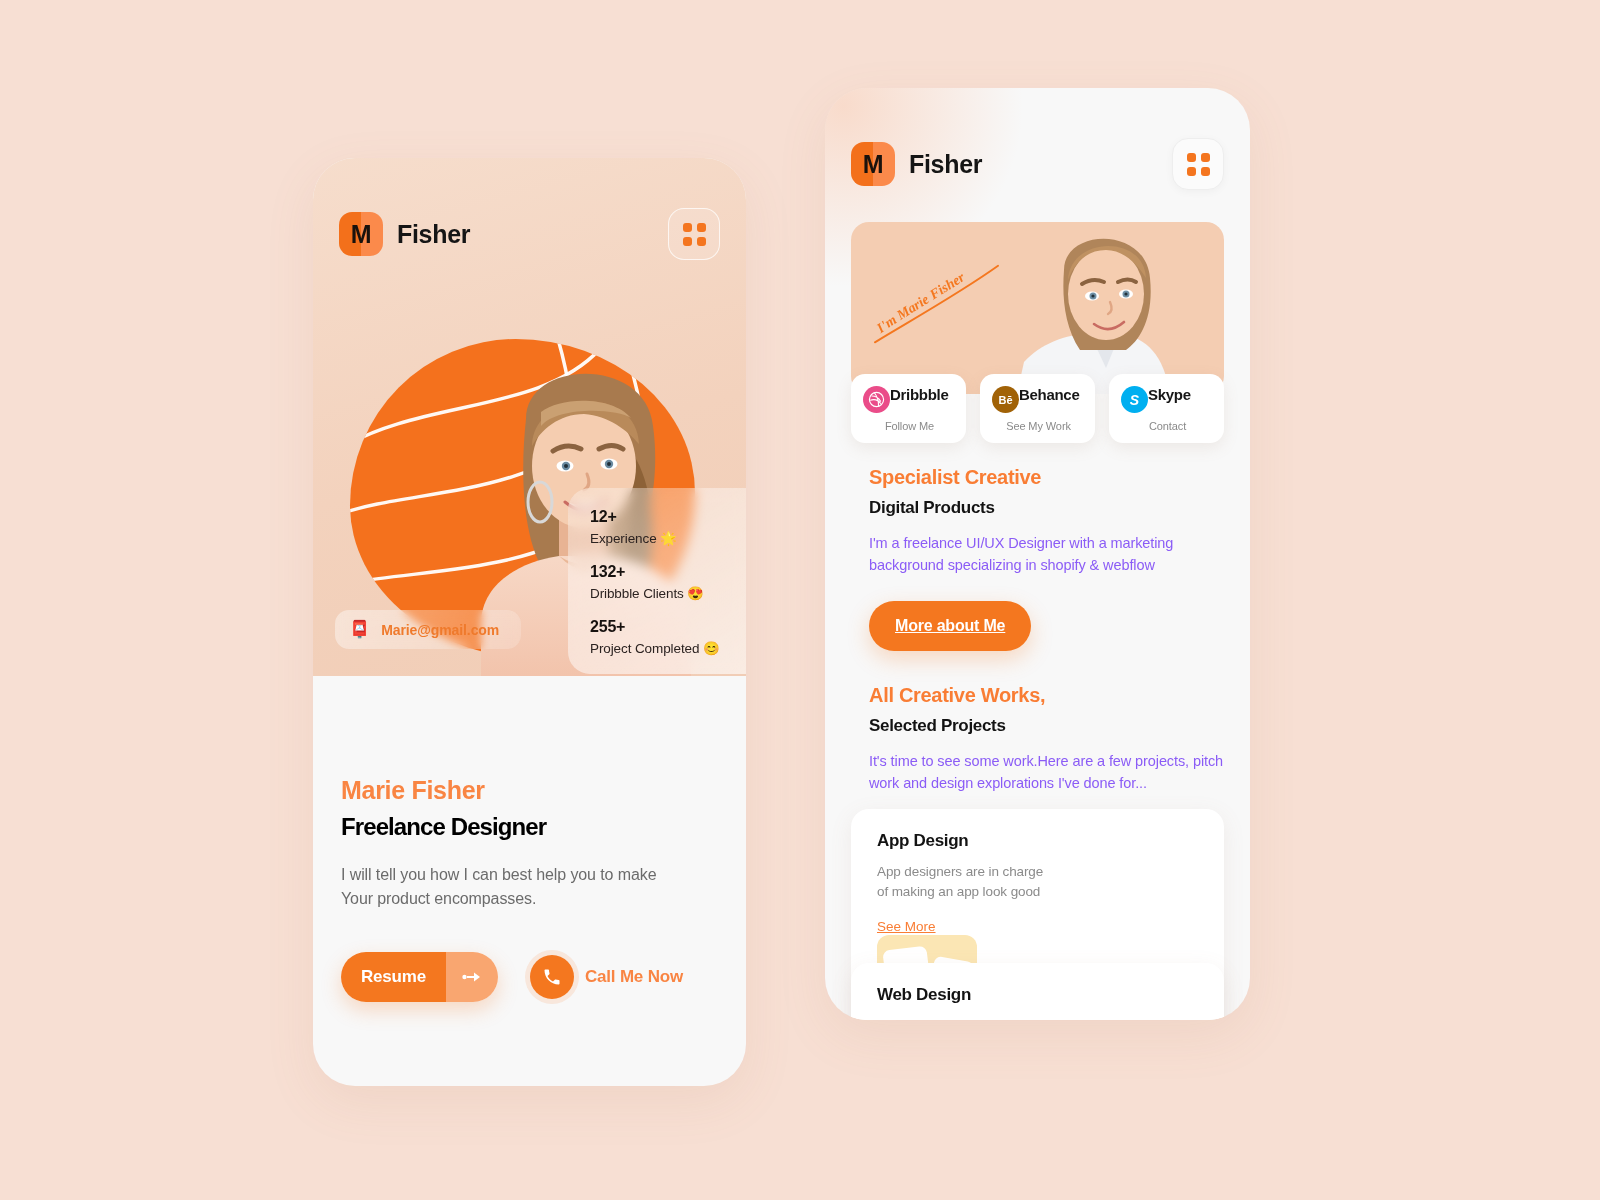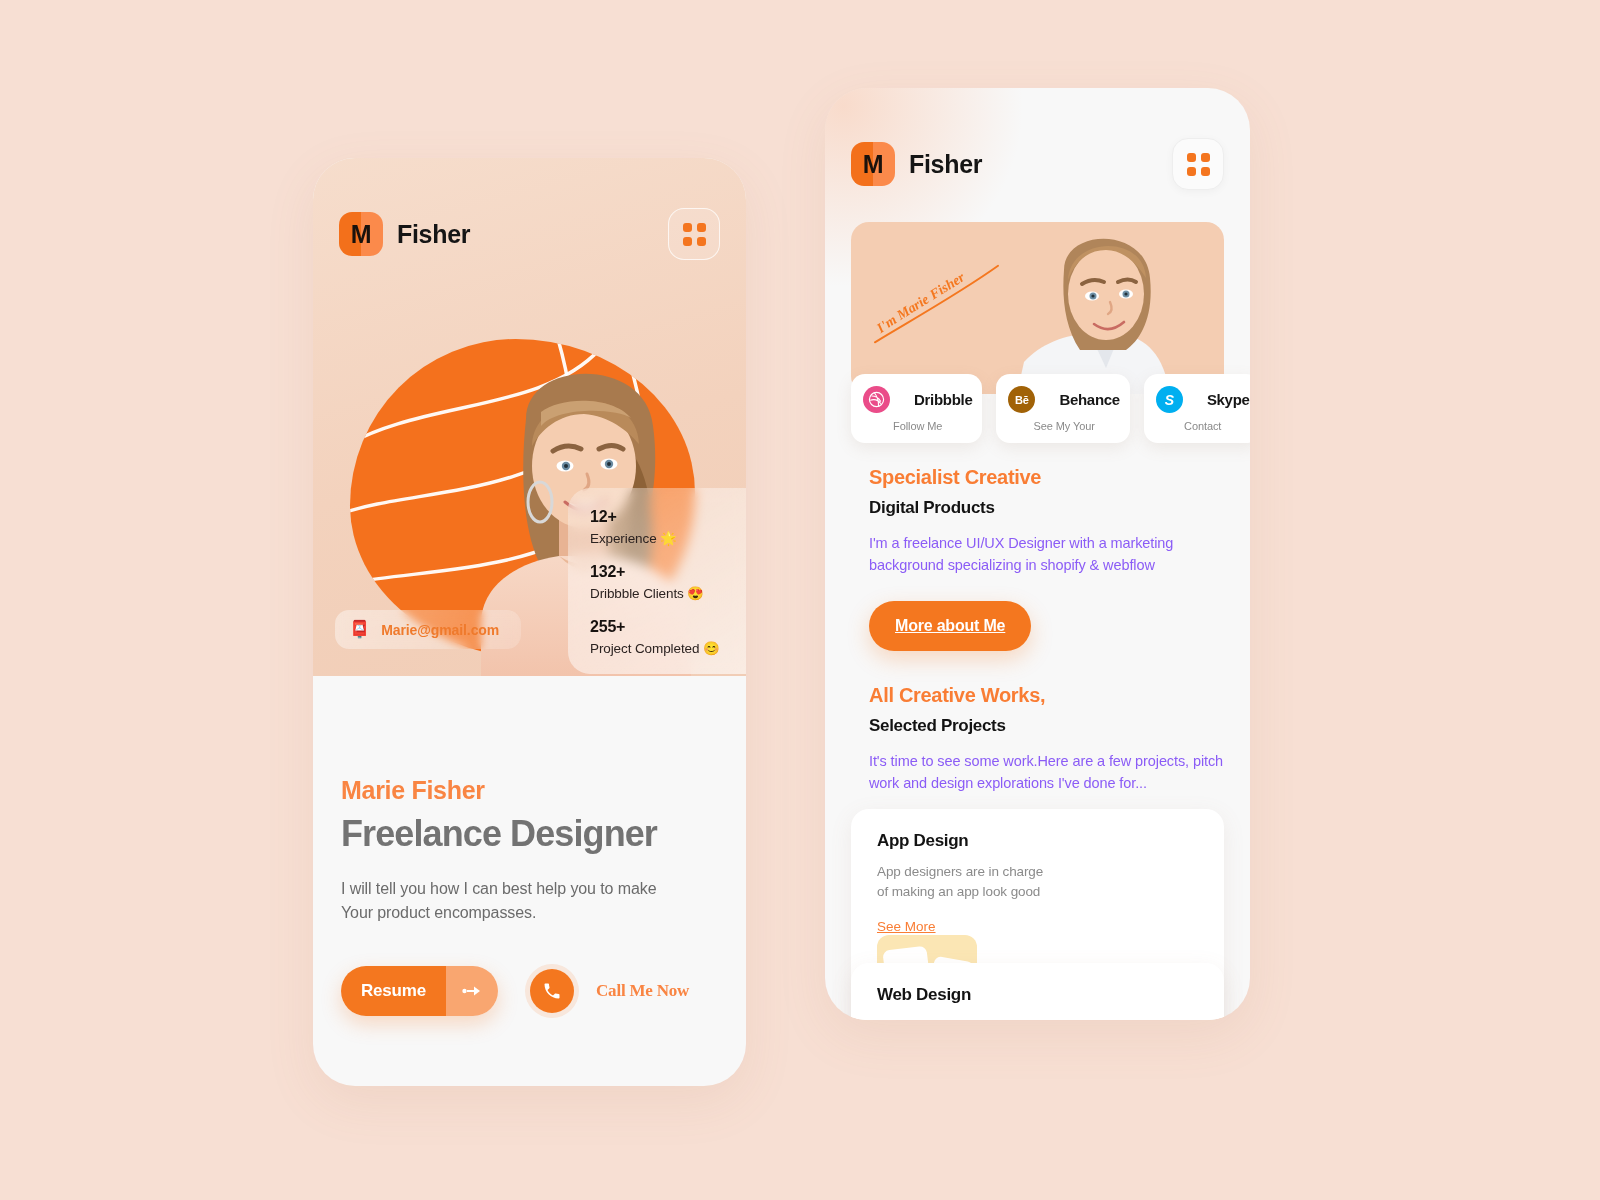--- a/index.html
+++ b/index.html
@@ -87,38 +87,38 @@
     padding: 11px 22px 11px 14px;
     border-radius: 14px;
     background: linear-gradient(110deg, rgba(255,255,255,.42), rgba(255,255,255,.18));
     backdrop-filter: blur(4px);
   }
   .mail-chip .mail-ico { font-size: 17px; line-height: 1; }
   .mail-chip .mail-txt { font-size: 14px; font-weight: 600; color: #ef7a2c; letter-spacing: -.1px; }
 
   .p1-body { position: absolute; left: 0; top: 518px; width: 100%; padding: 100px 32px 0 28px; }
   .p1-eyebrow { font-size: 25px; font-weight: 700; color: #f98543; letter-spacing: -.3px; }
-  .p1-title { font-size: 36px; font-weight: 700; color: #737373; letter-spacing: -.9px; margin-top: 8px; }
+  .p1-title { font-size: 24px; font-weight: 700; color: #000000; letter-spacing: -.9px; margin-top: 8px; }
   .p1-sub { font-size: 16px; color: #6b6b6b; line-height: 1.48; margin-top: 22px; max-width: 330px; letter-spacing: -.1px; }
   .p1-actions { display: flex; align-items: center; margin-top: 42px; gap: 32px; }
   .resume-btn {
     display: flex; align-items: center;
     width: 157px; height: 50px; border-radius: 25px; overflow: hidden;
     box-shadow: 0 8px 20px rgba(243,120,35,.25);
   }
   .resume-left {
     flex: 1; height: 100%; background: #f4771f;
     display: flex; align-items: center; justify-content: center;
     color: #fff; font-size: 17px; font-weight: 700; letter-spacing: -.2px;
   }
   .resume-right {
     width: 52px; height: 100%; background: #f9a670;
     display: flex; align-items: center; justify-content: center;
   }
-  .call-wrap { display: flex; align-items: center; gap: 22px; font-family: Liberation Serif, serif; }
+  .call-wrap { display: flex; align-items: center; gap: 11px; }
   .call-circle {
     width: 44px; height: 44px; border-radius: 50%; background: #f4771f;
     display: flex; align-items: center; justify-content: center;
     box-shadow: 0 0 0 5px rgba(244,119,31,.13);
   }
   .call-lbl { font-size: 17px; font-weight: 600; color: #f98543; letter-spacing: -.2px; }
 
   
   #phone2 {
     position: absolute;
@@ -153,21 +153,21 @@
 
   .social-row {
     position: absolute; left: 26px; top: 286px;
     width: 373px; display: flex; gap: 14px;
   }
   .social-card {
     flex: 1; background: #fff; border-radius: 14px;
     padding: 12px 10px 11px 12px;
     box-shadow: 0 5px 16px rgba(160,120,100,.12);
   }
-  .social-top { display: flex; align-items: center; gap: 24px; }
+  .social-top { display: flex; align-items: flex-start; gap: 0; }
   .social-ico { width: 27px; height: 27px; border-radius: 50%; flex: none;
     display:flex; align-items:center; justify-content:center; }
   .social-name { font-size: 15px; font-weight: 700; color: #161616; letter-spacing: -.3px; white-space: nowrap; }
   .social-sub { font-size: 11px; color: #8a8a8a; margin-top: 7px; text-align: center; letter-spacing: -.1px; }
 
   .p2-section { position: absolute; left: 44px; width: 373px; }
   .sec-eyebrow { font-size: 20px; font-weight: 700; color: #f97d34; letter-spacing: -.3px; }
   .sec-title { font-size: 17px; font-weight: 700; color: #131313; margin-top: 9px; letter-spacing: -.3px; }
   .sec-text { font-size: 14.5px; color: #8b5cf6; line-height: 1.5; margin-top: 15px; letter-spacing: -.1px; }
   .more-btn {
@@ -413,21 +413,21 @@
       <div class="social-sub">Follow Me</div>
     </div>
 
     <div class="social-card">
       <div class="social-top">
         <span class="social-ico" style="background:#a16207;">
           <span style="color:#fff;font-size:11px;font-weight:700;font-family:'Liberation Sans',sans-serif;">Bē</span>
         </span>
         <span class="social-name">Behance</span>
       </div>
-      <div class="social-sub">See My Your</div>
+      <div class="social-sub">See My Work</div>
     </div>
 
     <div class="social-card">
       <div class="social-top">
         <span class="social-ico" style="background:#00aff0;">
           <span style="color:#fff;font-size:14px;font-weight:700;font-style:italic;font-family:'Liberation Sans',sans-serif;">S</span>
         </span>
         <span class="social-name">Skype</span>
       </div>
       <div class="social-sub">Contact</div>

